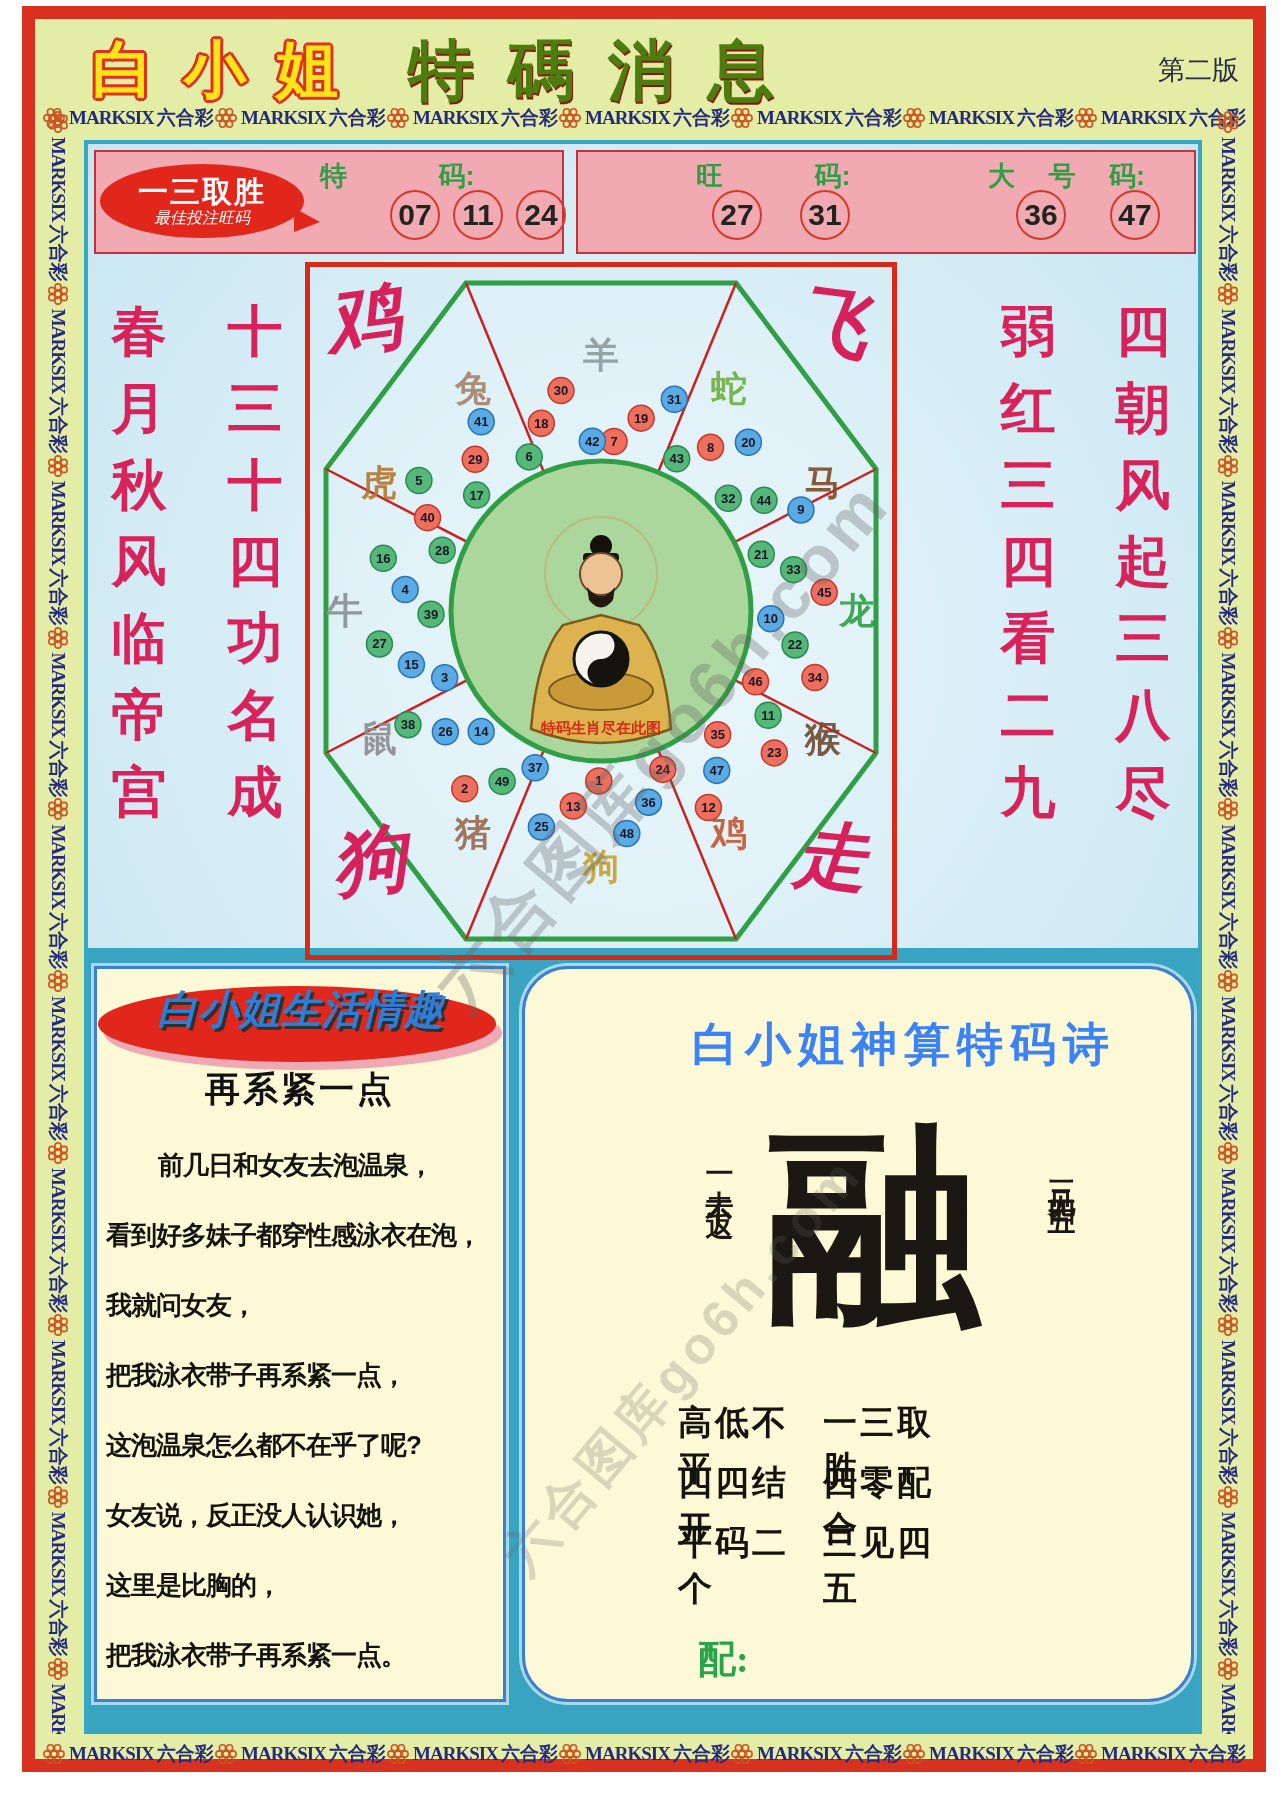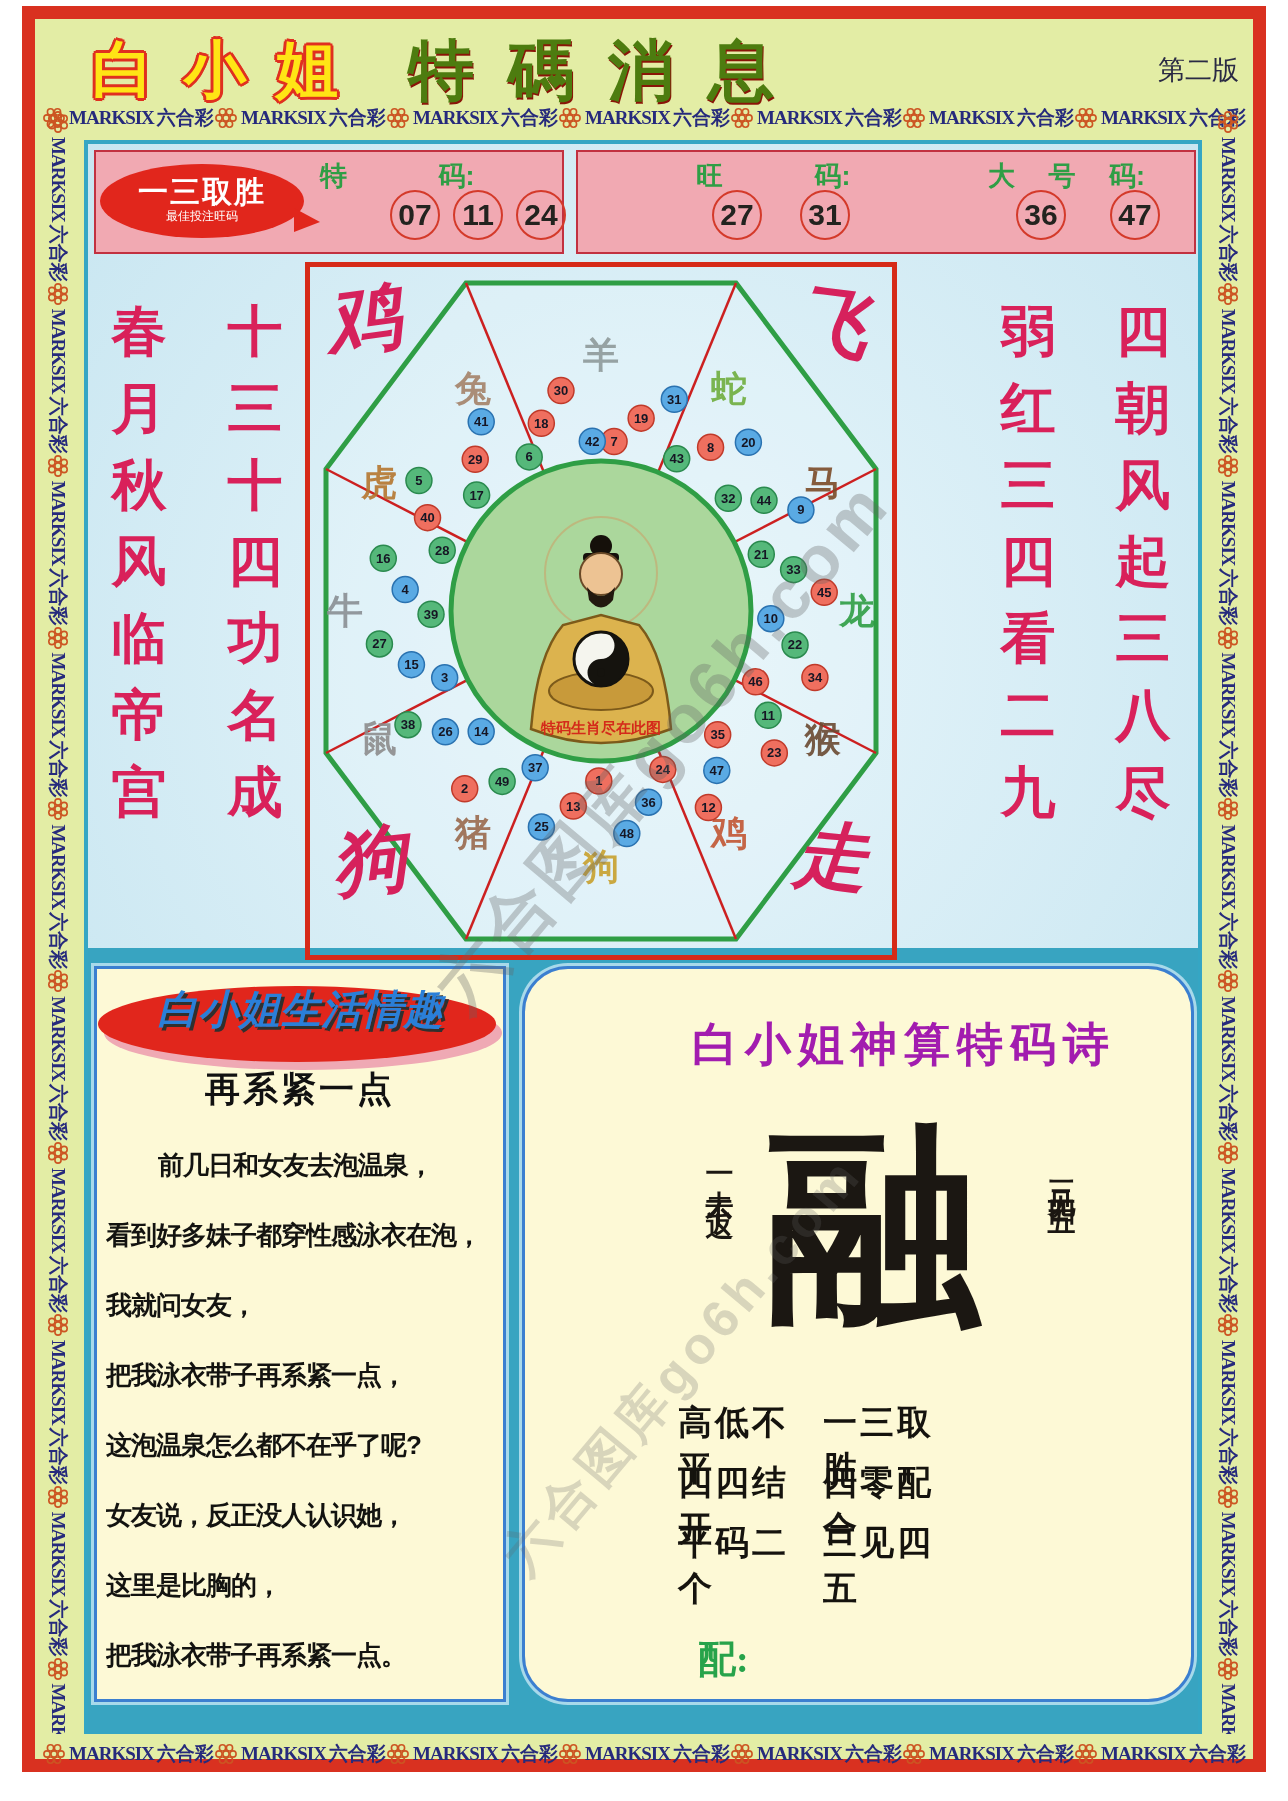--- a/index.html
+++ b/index.html
@@ -33,21 +33,21 @@
   
   .pinkbox{position:absolute;top:150px;height:104px;background:#f1a9b2;border:2px solid #c23140;}
   .pb-left{left:94px;width:470px;}
   .pb-right{left:576px;width:620px;}
   .bubble{position:absolute;left:100px;top:164px;width:204px;height:74px;background:#e1261c;
           border-radius:50%;z-index:2;}
   .bubble:after{content:"";position:absolute;right:-16px;bottom:6px;width:0;height:0;
           border-top:14px solid transparent;border-bottom:10px solid transparent;border-left:26px solid #e1261c;}
   .bubble-title{position:absolute;left:0;right:0;top:8px;text-align:center;color:#fff;
           font-size:30px;font-weight:900;letter-spacing:2px;}
-  .bubble-sub{position:absolute;left:0;right:0;top:44px;text-align:center;color:#fff;font-size:12px;}
+  .bubble-sub{position:absolute;left:0;right:0;top:44px;text-align:center;color:#fff;font-size:16px;font-style:italic;}
   .greenlabel{position:absolute;top:158px;color:#2f9e45;font-size:27px;font-weight:900;white-space:nowrap;}
   .numrow{position:absolute;top:190px;display:flex;}
   .numc{display:inline-flex;width:50px;height:50px;border:2.5px solid #d43a2a;border-radius:50%;
         align-items:center;justify-content:center;font-size:30px;font-weight:700;color:#23231f;}
   
   .vcol{position:absolute;top:295px;height:535px;width:62px;display:flex;flex-direction:column;
         justify-content:space-between;align-items:center;font-size:55px;font-weight:900;color:#d9215a;}
   
   .wheel{position:absolute;left:305px;top:262px;width:592px;height:698px;border:5px solid #d62a18;}
   .corner-char{position:absolute;font-family:"DejaVu Serif", serif;font-style:italic;font-weight:900;
@@ -63,21 +63,21 @@
   .life-header{position:absolute;left:96px;top:982px;width:410px;text-align:center;font-size:40px;
         font-weight:900;font-style:italic;color:#2a7fd8;letter-spacing:1px;white-space:nowrap;
         text-shadow:3px 3px 0 #30302e;}
   .life-sub{position:absolute;left:94px;top:1066px;width:412px;text-align:center;font-size:35px;
         font-weight:900;color:#111;letter-spacing:3px;}
   .story{position:absolute;left:106px;top:1130px;width:396px;}
   .story-line{height:70px;line-height:70px;font-size:26px;font-weight:700;color:#131310;
         letter-spacing:-1px;white-space:nowrap;overflow:hidden;}
   .story-line:first-child{text-indent:2em;}
   .poem-title{position:absolute;left:522px;top:1014px;width:764px;text-align:center;font-size:46px;
-        color:#a21caf;font-family:"Liberation Serif", serif;font-weight:700;letter-spacing:7px;}
+        color:#3b82f6;font-family:"Liberation Serif", serif;font-weight:700;letter-spacing:7px;}
   .big-char{position:absolute;left:522px;top:1118px;width:672px;text-align:center;font-size:215px;
         line-height:1;color:#1b1712;font-family:"DejaVu Serif", serif;font-weight:700;
         transform:translateX(16px);}
   .vnote{position:absolute;top:1158px;writing-mode:vertical-rl;font-size:28px;letter-spacing:10px;
         color:#1b1712;font-family:"Liberation Serif", serif;font-weight:700;}
   .vnote.left{left:700px;}
   .vnote.right{left:1042px;}
   .pairs{position:absolute;left:522px;top:1400px;width:538px;}
   .pair-row{display:flex;justify-content:space-between;padding:0 92px 0 156px;height:38px;
         margin-bottom:22px;font-size:34px;font-weight:700;color:#15130e;

